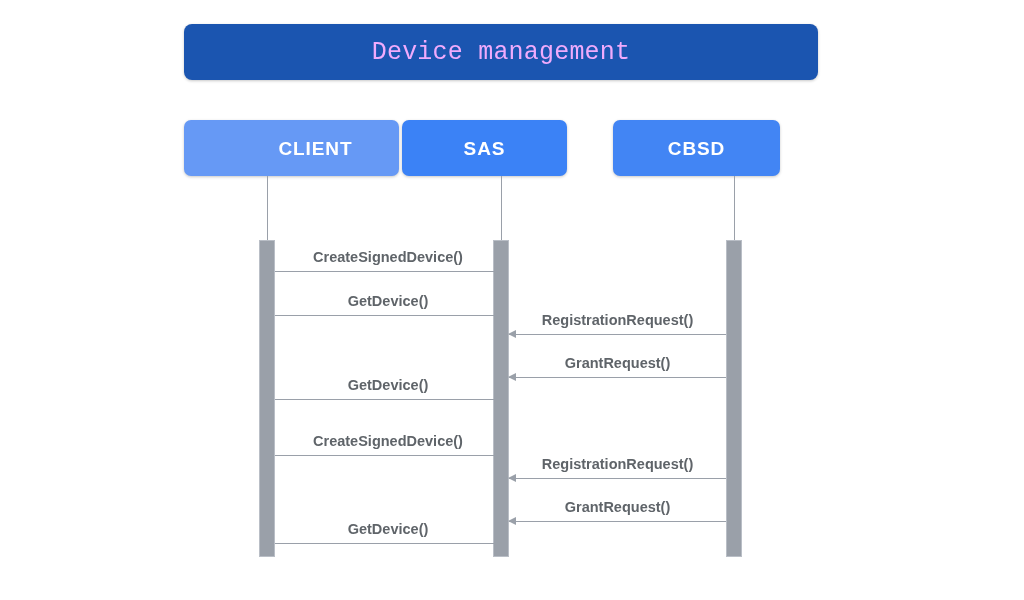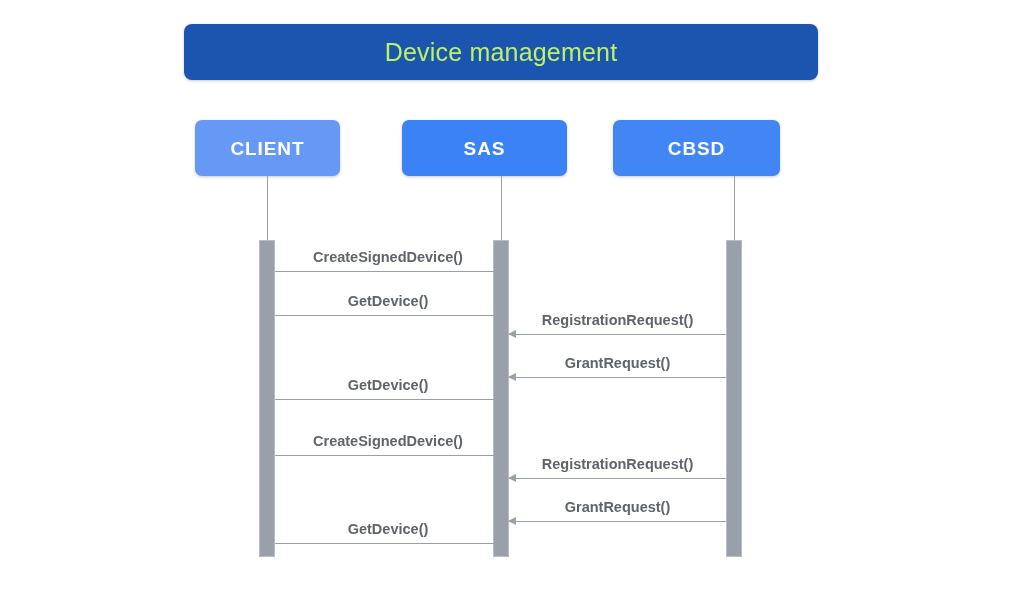--- a/index.html
+++ b/index.html
@@ -32,25 +32,26 @@
     width: 634px;
     height: 56px;
     background: #1B55B0;
     border-radius: 8px;
     box-shadow: 0 1px 3px rgba(0,0,0,0.22);
     display: flex;
     align-items: center;
     justify-content: center;
   }
   .title-text {
-    color: #bef264;
+    color: #f0abfc;
     font-size: 25px;
     font-weight: 400;
     letter-spacing: 0.2px;
     line-height: 1;
+    font-family: Liberation Mono, monospace;
   }
 
   
   .actor-box {
     position: absolute;
     top: 120px;
     height: 56px;
     border-radius: 7px;
     box-shadow: 0 1px 3px rgba(0,0,0,0.22);
     display: flex;
@@ -125,21 +126,21 @@
 </style>
 </head>
 <body>
 
 <div id="diagram">
 
   <div class="title-banner">
     <span class="title-text">Device management</span>
   </div>
 
-  <div class="actor-box" id="actor-box-0" style="left: 195px; width: 145px; background: rgb(102, 153, 245);">
+  <div class="actor-box" id="actor-box-0" style="left: 184px; width: 167px; background: rgb(102, 153, 245); padding-left: 48px;">
     <span class="actor-label">CLIENT</span>
   </div>
   <div class="actor-box" id="actor-box-1" style="left: 402px; width: 165px; background: #3b82f6;">
     <span class="actor-label">SAS</span>
   </div>
   <div class="actor-box" id="actor-box-2" style="left: 613px; width: 167px; background: rgb(66, 133, 244);">
     <span class="actor-label">CBSD</span>
   </div>
 
   <div class="lifeline" id="lifeline-0" style="left: 267px; top: 176px; height: 66px; background: rgb(154, 160, 169);"></div>

